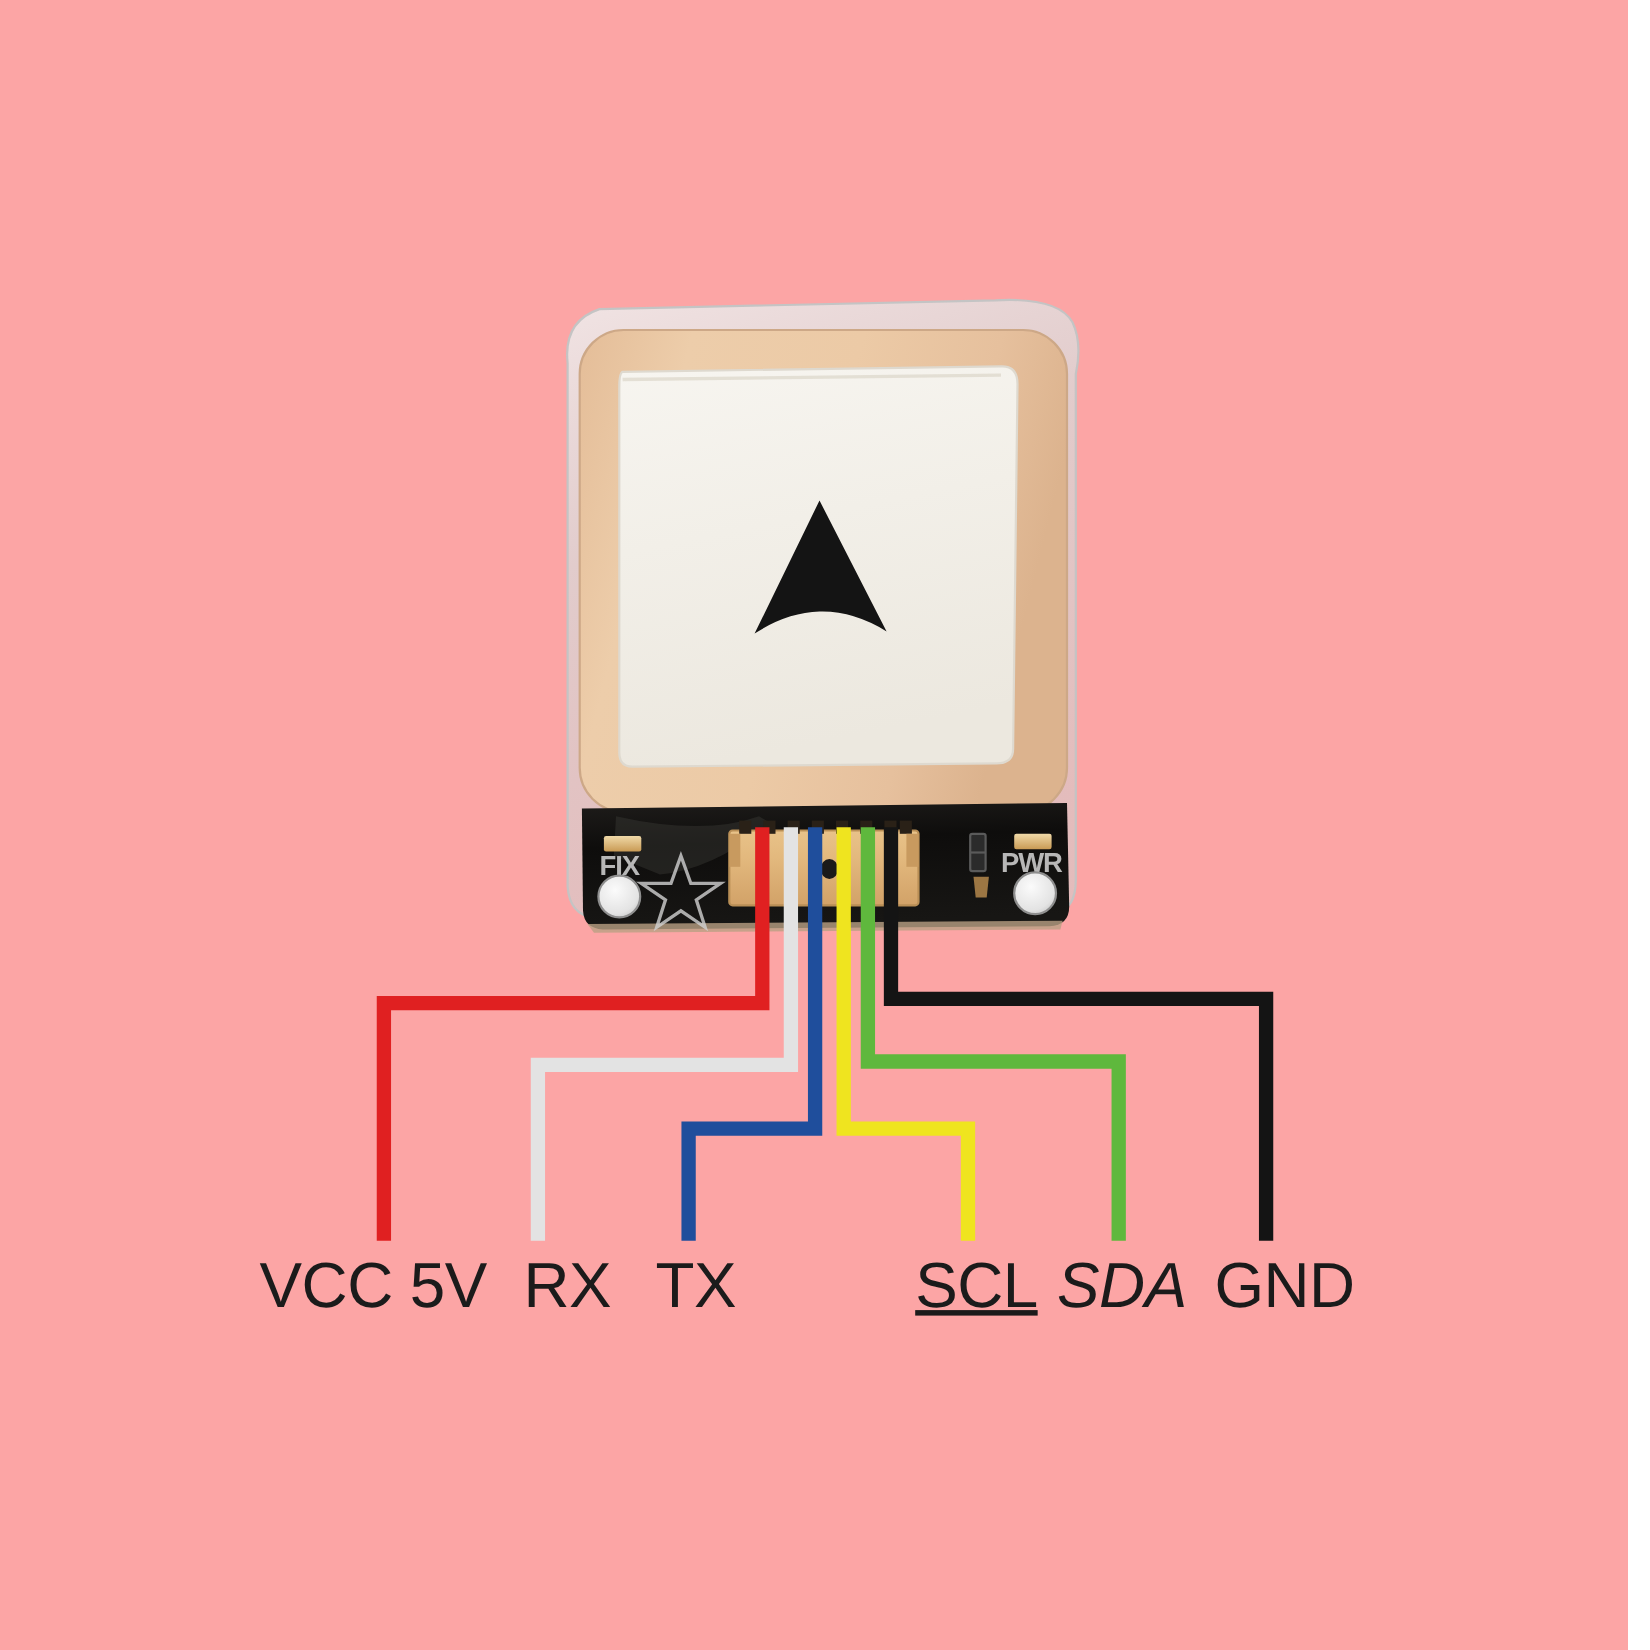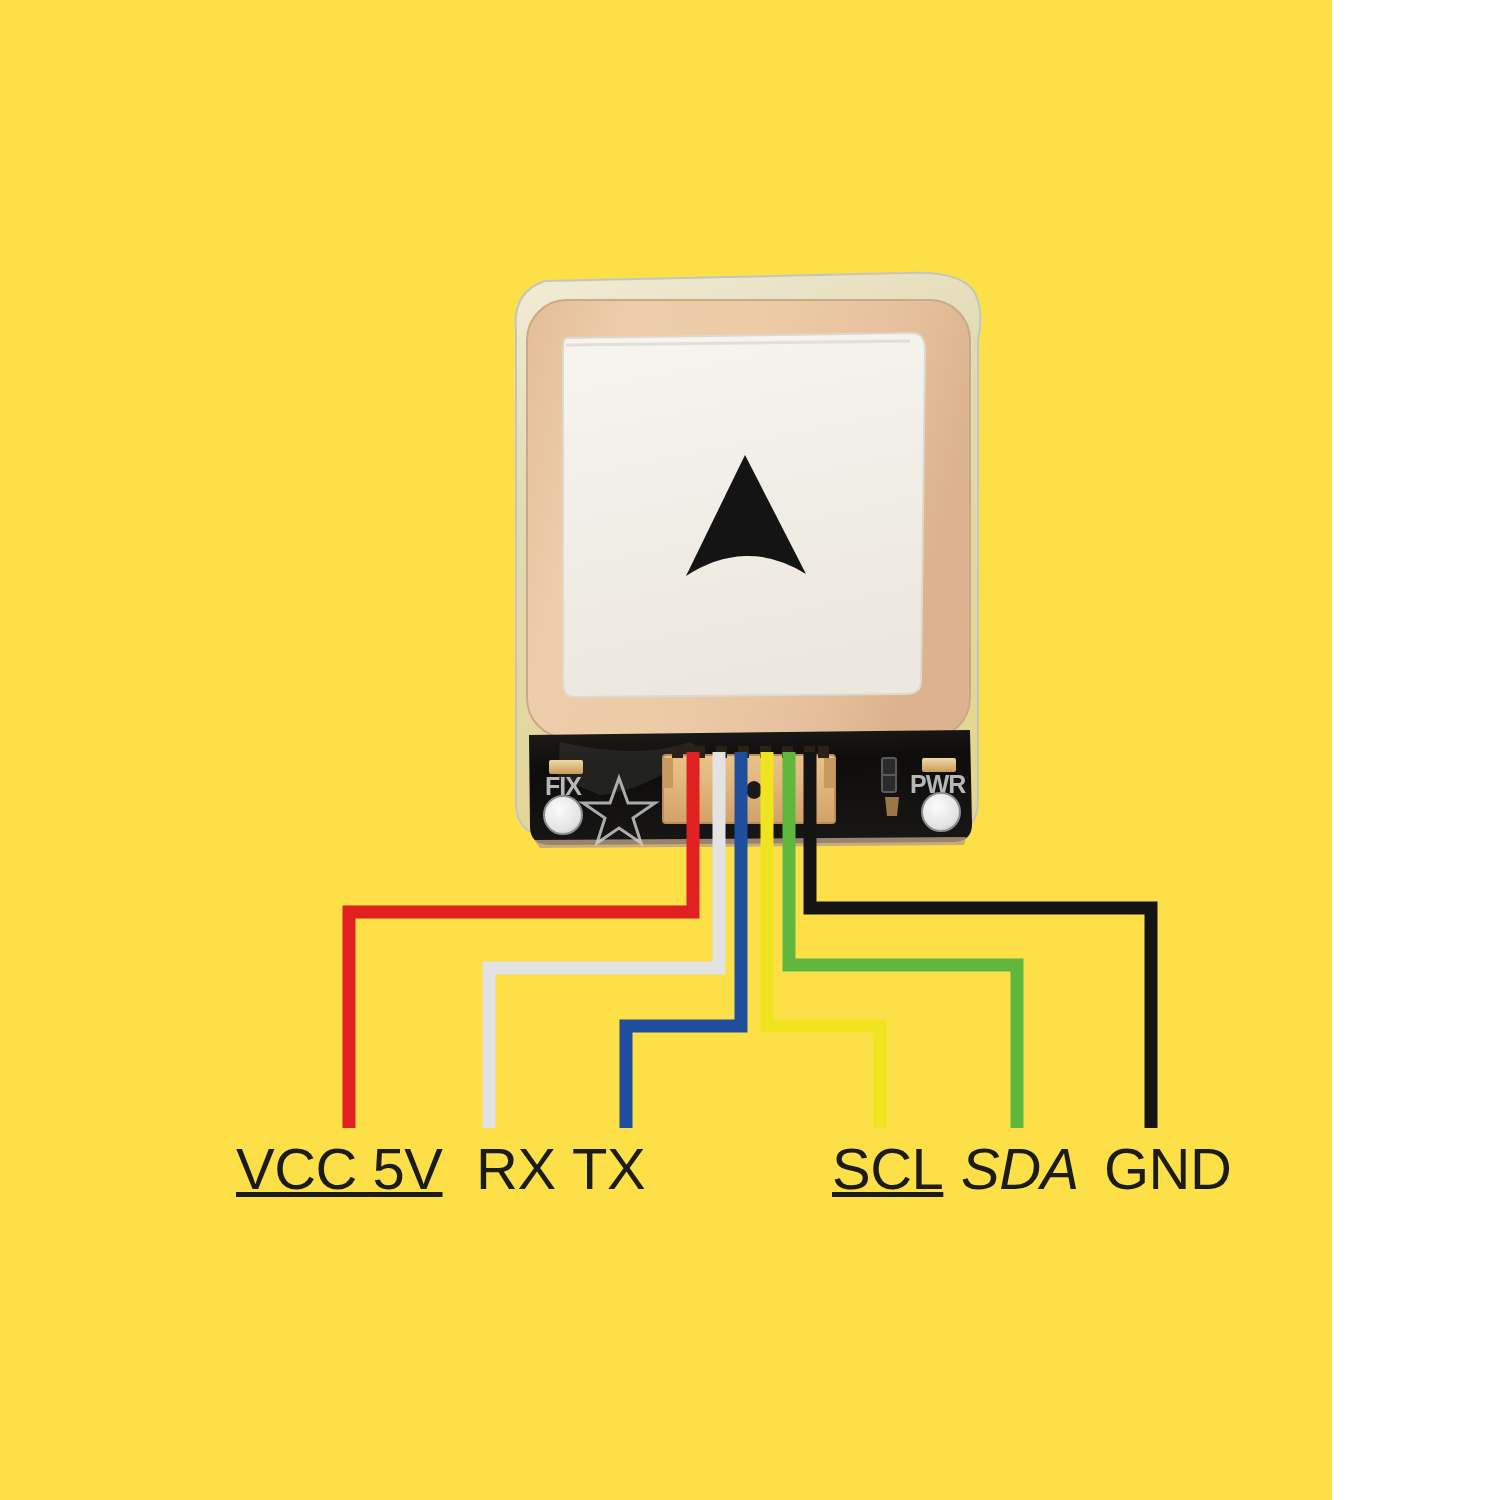--- a/index.html
+++ b/index.html
@@ -8,23 +8,24 @@
     background: #ffffff;
   }
   body {
     width: 1500px;
     height: 1500px;
     font-family: "Liberation Sans", sans-serif;
     overflow: hidden;
   }
   #stage {
     position: relative;
-    width: 1332px;
+    width: 1468px;
     height: 1500px;
-    background: #fde047;
+    background: #fca5a5;
+    padding-left: 12px;
   }
   #diagram-svg {
     position: absolute;
     left: 0;
     top: 0;
     width: 1500px;
     height: 1500px;
   }
   .pin-label {
     position: absolute;
@@ -148,21 +149,21 @@
         <path d="M 719 752 L 719 968 L 489 968 L 489 1128" stroke="#e3e3e3" stroke-width="13" fill="none"></path>
         <path d="M 741 752 L 741 1026 L 626 1026 L 626 1128" stroke="#1f4e9c" stroke-width="13" fill="none"></path>
         <path d="M 767 752 L 767 1026 L 880 1026 L 880 1128" stroke="#efe41f" stroke-width="13" fill="none"></path>
         <path d="M 789 752 L 789 965 L 1017 965 L 1017 1128" stroke="#5fb83d" stroke-width="13" fill="none"></path>
         <path d="M 810 752 L 810 908 L 1151 908 L 1151 1128" stroke="#141414" stroke-width="13" fill="none"></path>
       </g>
 
   </svg>
 
   <div id="label-layer">
-      <div class="pin-label" style="left: 236px; top: 1140px; text-decoration: underline;">VCC 5V</div>
+      <div class="pin-label" style="left: 236px; top: 1140px;">VCC 5V</div>
       <div class="pin-label" style="left: 476px; top: 1140px;">RX</div>
-      <div class="pin-label" style="left: 572px; top: 1140px;">TX</div>
+      <div class="pin-label" style="left: 596px; top: 1140px;">TX</div>
       <div class="pin-label" style="left: 832px; top: 1140px; text-decoration: underline;">SCL</div>
       <div class="pin-label" style="left: 961px; top: 1140px; font-style: italic;">SDA</div>
       <div class="pin-label" style="left: 1104px; top: 1140px;">GND</div>
     </div>
 
 </div>
 
 </body></html>

